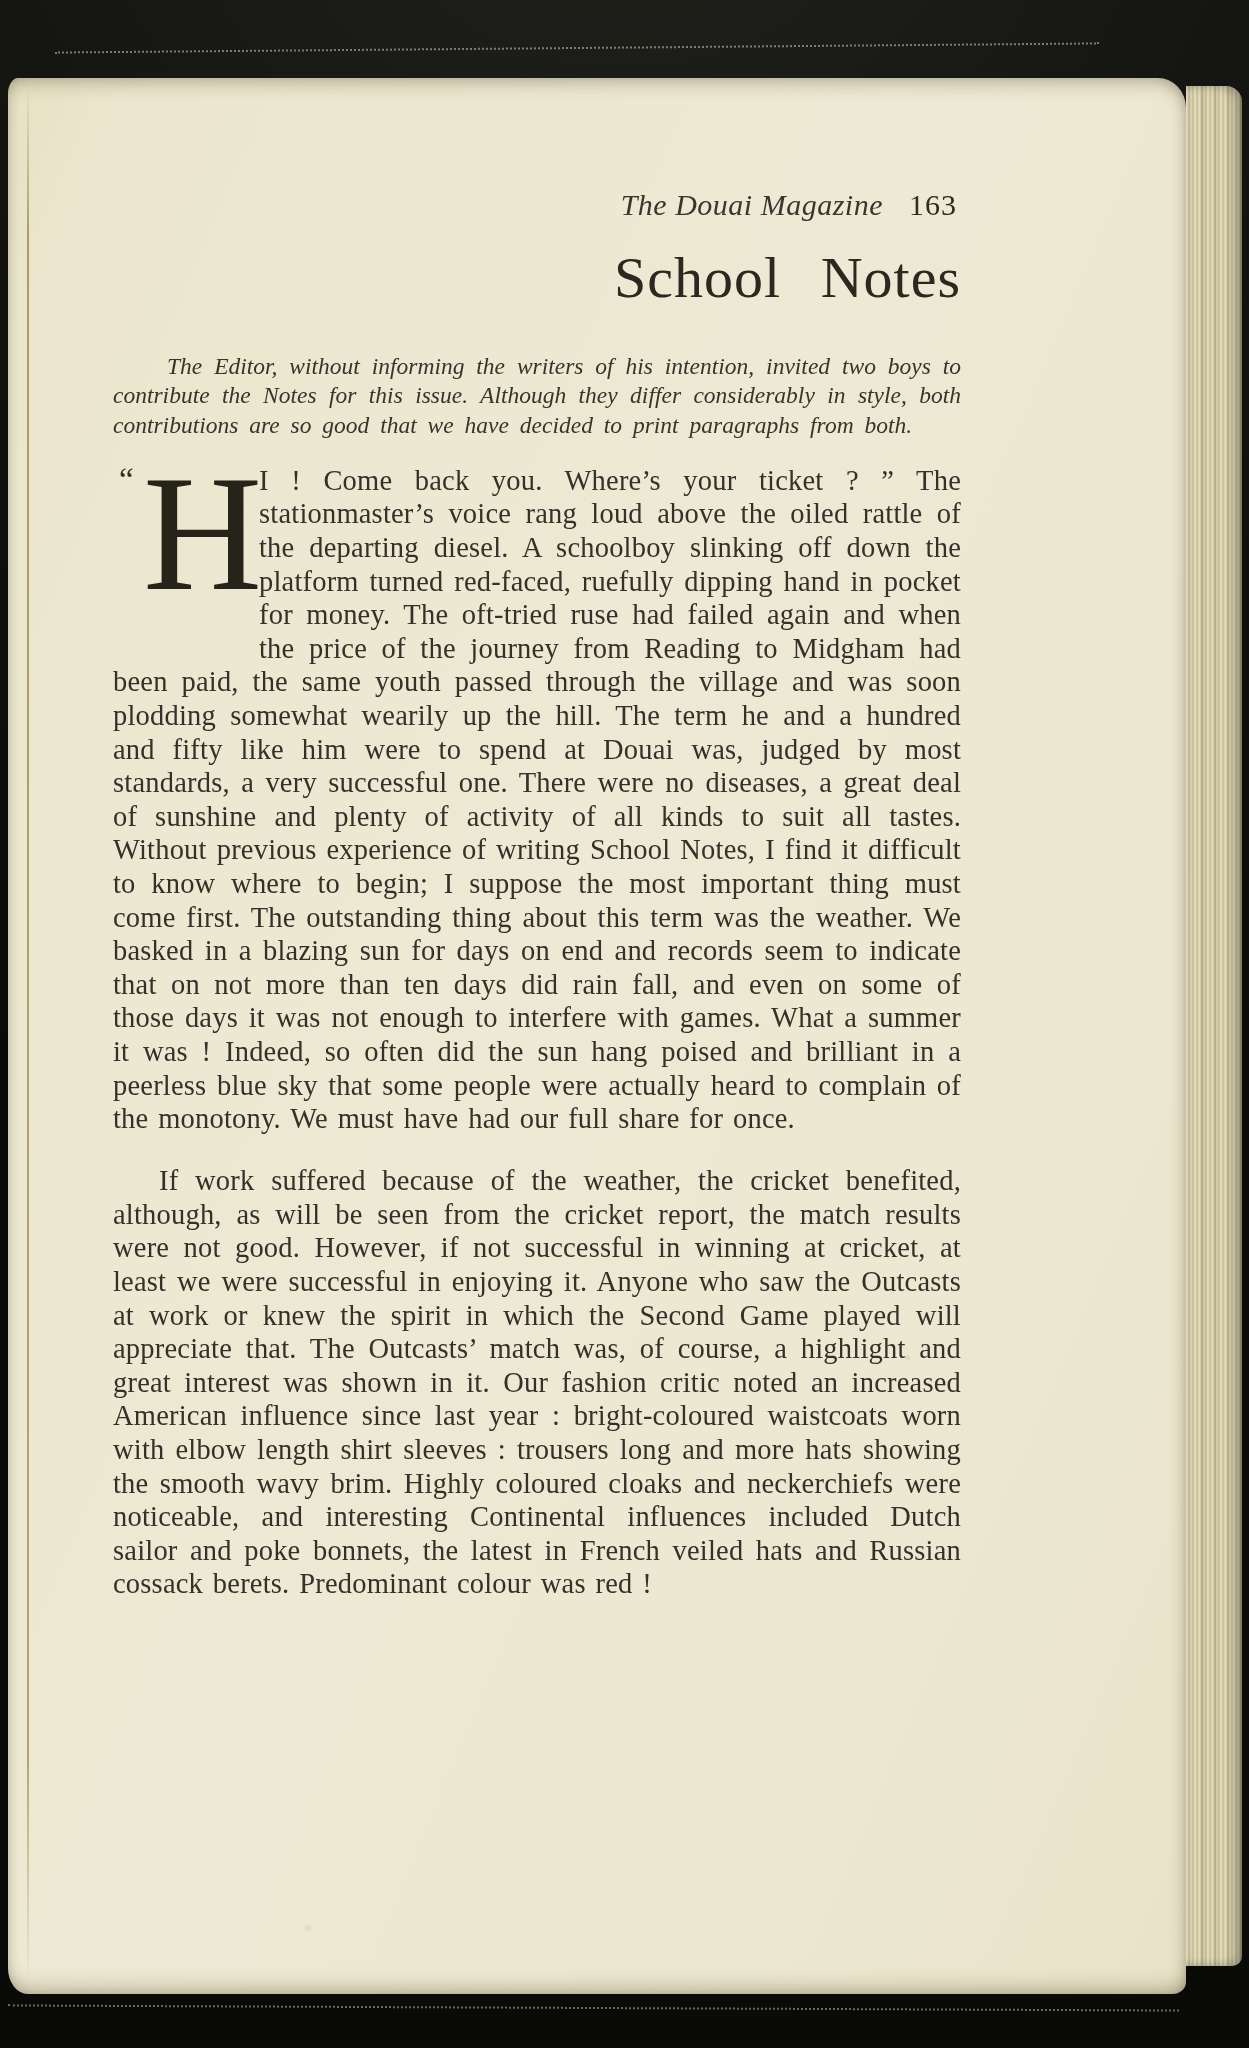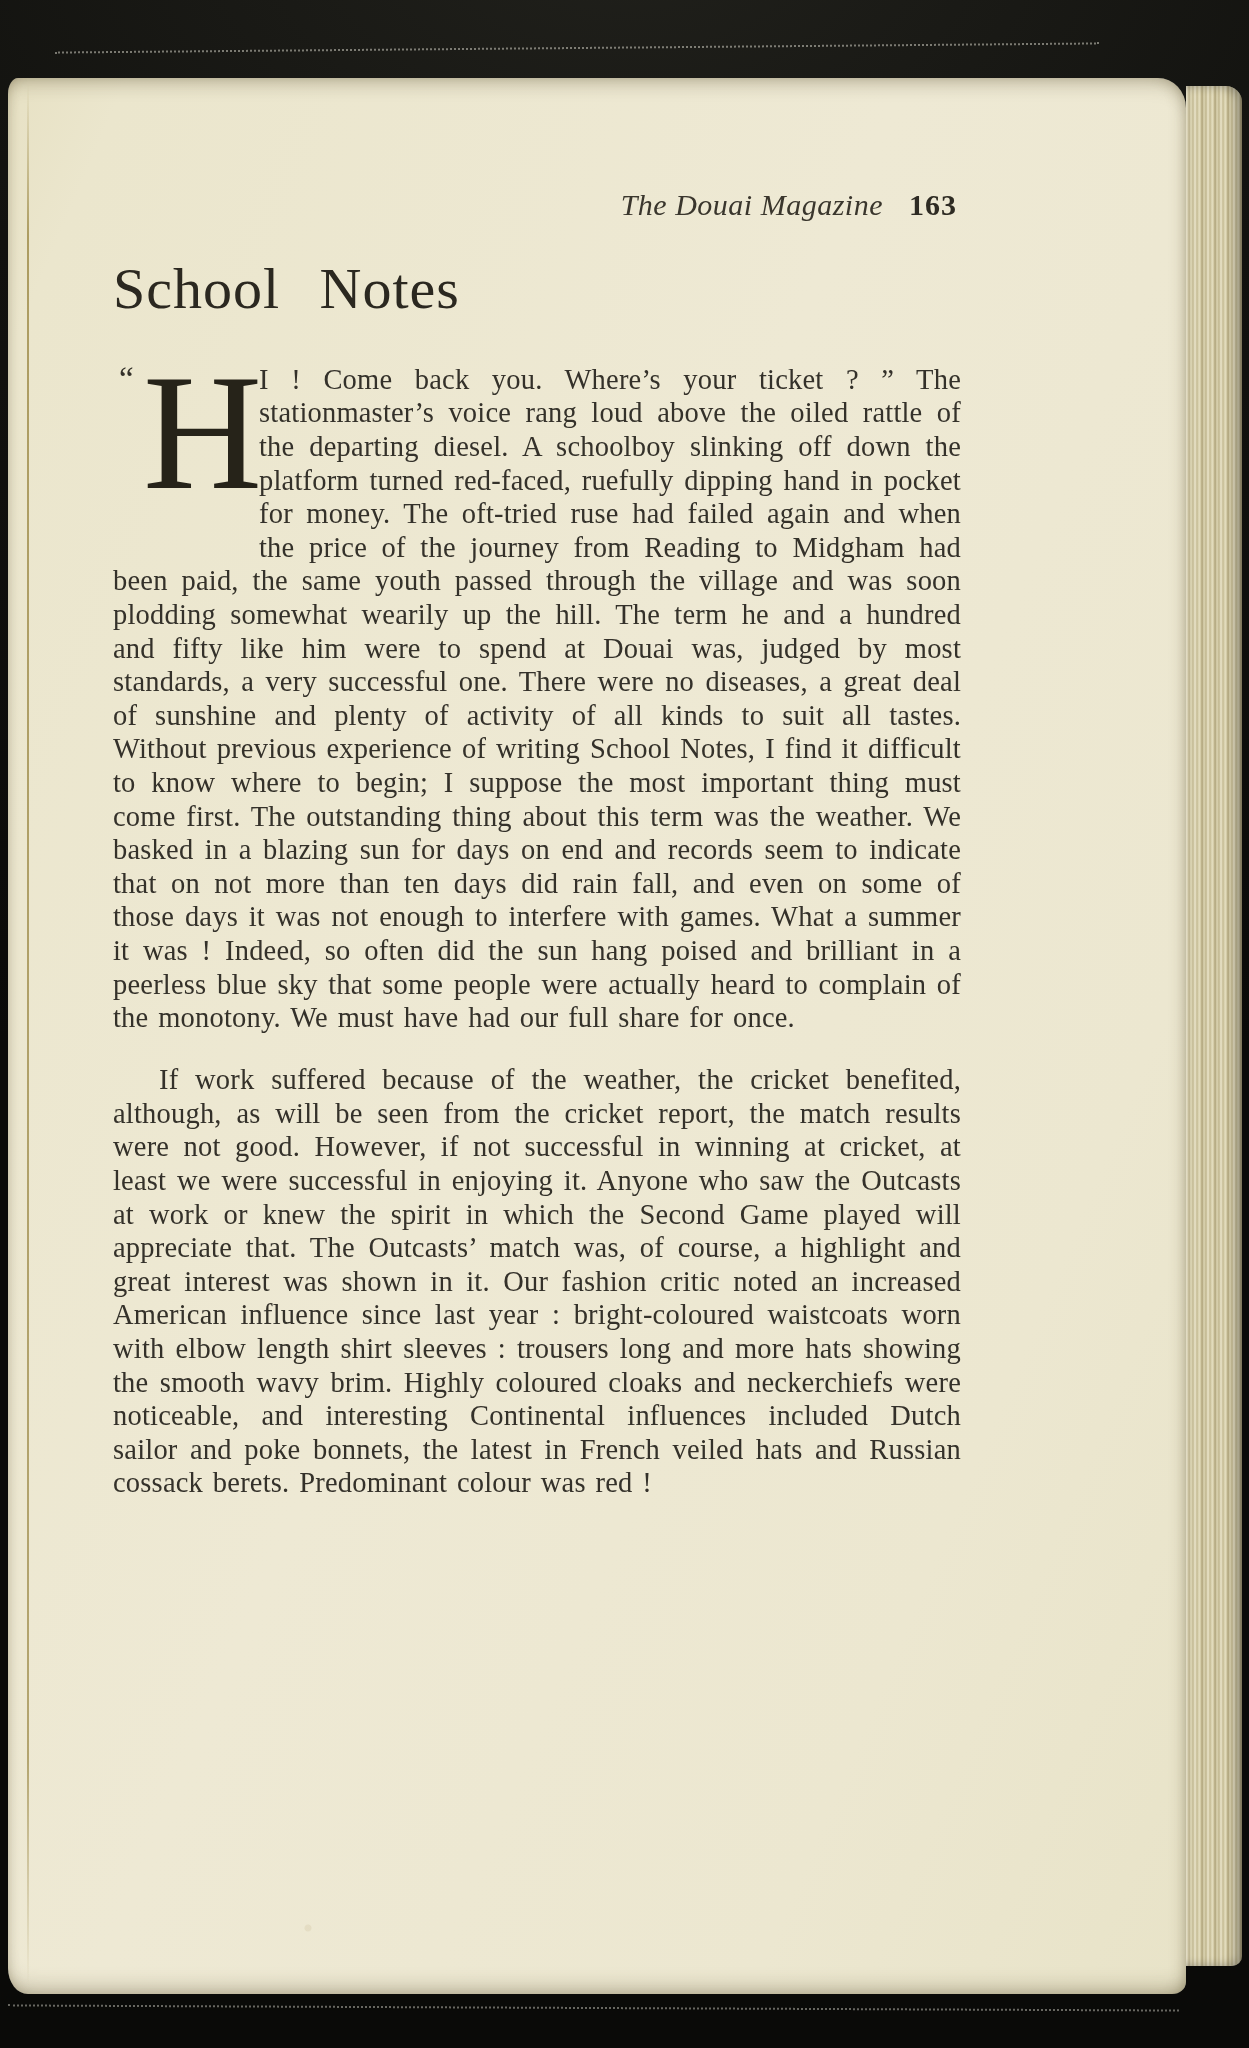--- a/index.html
+++ b/index.html
@@ -57,23 +57,23 @@
   
   .content{
     position:absolute;left:105px;top:108px;width:848px;
     color:#33302a;
   }
   .running-head{
     text-align:right;font-size:30px;line-height:38px;color:#3a362d;
     padding-right:4px;
   }
   .running-head .mag{font-style:italic;letter-spacing:.5px;}
-  .running-head .folio{font-weight:700;margin-left:26px;letter-spacing:1px;color:#2e2b23;}
+  .running-head .folio{font-weight:400;margin-left:26px;letter-spacing:1px;color:#2e2b23;}
   .article-title{
-    text-align:left;font-size:58px;line-height:70px;margin-top:30px;
+    text-align:right;font-size:58px;line-height:70px;margin-top:19px;
     word-spacing:24px;letter-spacing:1px;color:#2b2820;font-weight:400;
   }
   .editor-note{
     margin-top:24px;font-style:italic;font-size:23.5px;line-height:29.5px;
     text-align:justify;text-indent:54px;word-spacing:5px;color:#37342b;
   }
   .body-copy{
     font-size:28.5px;line-height:33.6px;text-align:justify;
     letter-spacing:.2px;word-spacing:2.5px;color:#34312a;
   }
@@ -100,20 +100,21 @@
   <div class="gutter-crease"></div>
 
   <div class="content">
 
     <div class="running-head">
       <span class="mag">The Douai Magazine</span><span class="folio">163</span>
     </div>
 
     <h1 class="article-title">School Notes</h1>
 
+    <p class="editor-note">The Editor, without informing the writers of his intention, invited two boys to contribute the Notes for this issue.  Although they differ considerably in style, both contributions are so good that we have decided to print paragraphs from both.</p>
 
     <p class="body-copy para-first">
       <span class="dropcap-wrap">
           <span class="open-quote">“</span>
           <span class="dropcap">H</span>
         </span><span>I !  Come back you.  Where’s your ticket ? ” The stationmaster’s voice rang loud above the oiled rattle of the departing diesel.  A schoolboy slinking off down the platform turned red-faced, ruefully dipping hand in pocket for money.  The oft-tried ruse had failed again and when the price of the journey from Reading to Midgham had been paid, the same youth passed through the village and was soon plodding somewhat wearily up the hill.  The term he and a hundred and fifty like him were to spend at Douai was, judged by most standards, a very successful one.  There were no diseases, a great deal of sunshine and plenty of activity of all kinds to suit all tastes.  Without previous experience of writing School Notes, I find it difficult to know where to begin; I suppose the most important thing must come first.  The outstanding thing about this term was the weather.  We basked in a blazing sun for days on end and records seem to indicate that on not more than ten days did rain fall, and even on some of those days it was not enough to interfere with games.  What a summer it was !  Indeed, so often did the sun hang poised and brilliant in a peerless blue sky that some people were actually heard to complain of the monotony.  We must have had our full share for once.</span>
     </p>
 
     <p class="body-copy para-second">If work suffered because of the weather, the cricket benefited, although, as will be seen from the cricket report, the match results were not good.  However, if not successful in winning at cricket, at least we were successful in enjoying it.  Anyone who saw the Outcasts at work or knew the spirit in which the Second Game played will appreciate that.  The Outcasts’ match was, of course, a highlight and great interest was shown in it. Our fashion critic noted an increased American influence since last year :  bright-coloured waistcoats worn with elbow length shirt sleeves :  trousers long and more hats showing the smooth wavy brim.  Highly coloured cloaks and neckerchiefs were noticeable, and interesting Continental influences included Dutch sailor and poke bonnets, the latest in French veiled hats and Russian cossack berets.  Predominant colour was red !</p>
 

